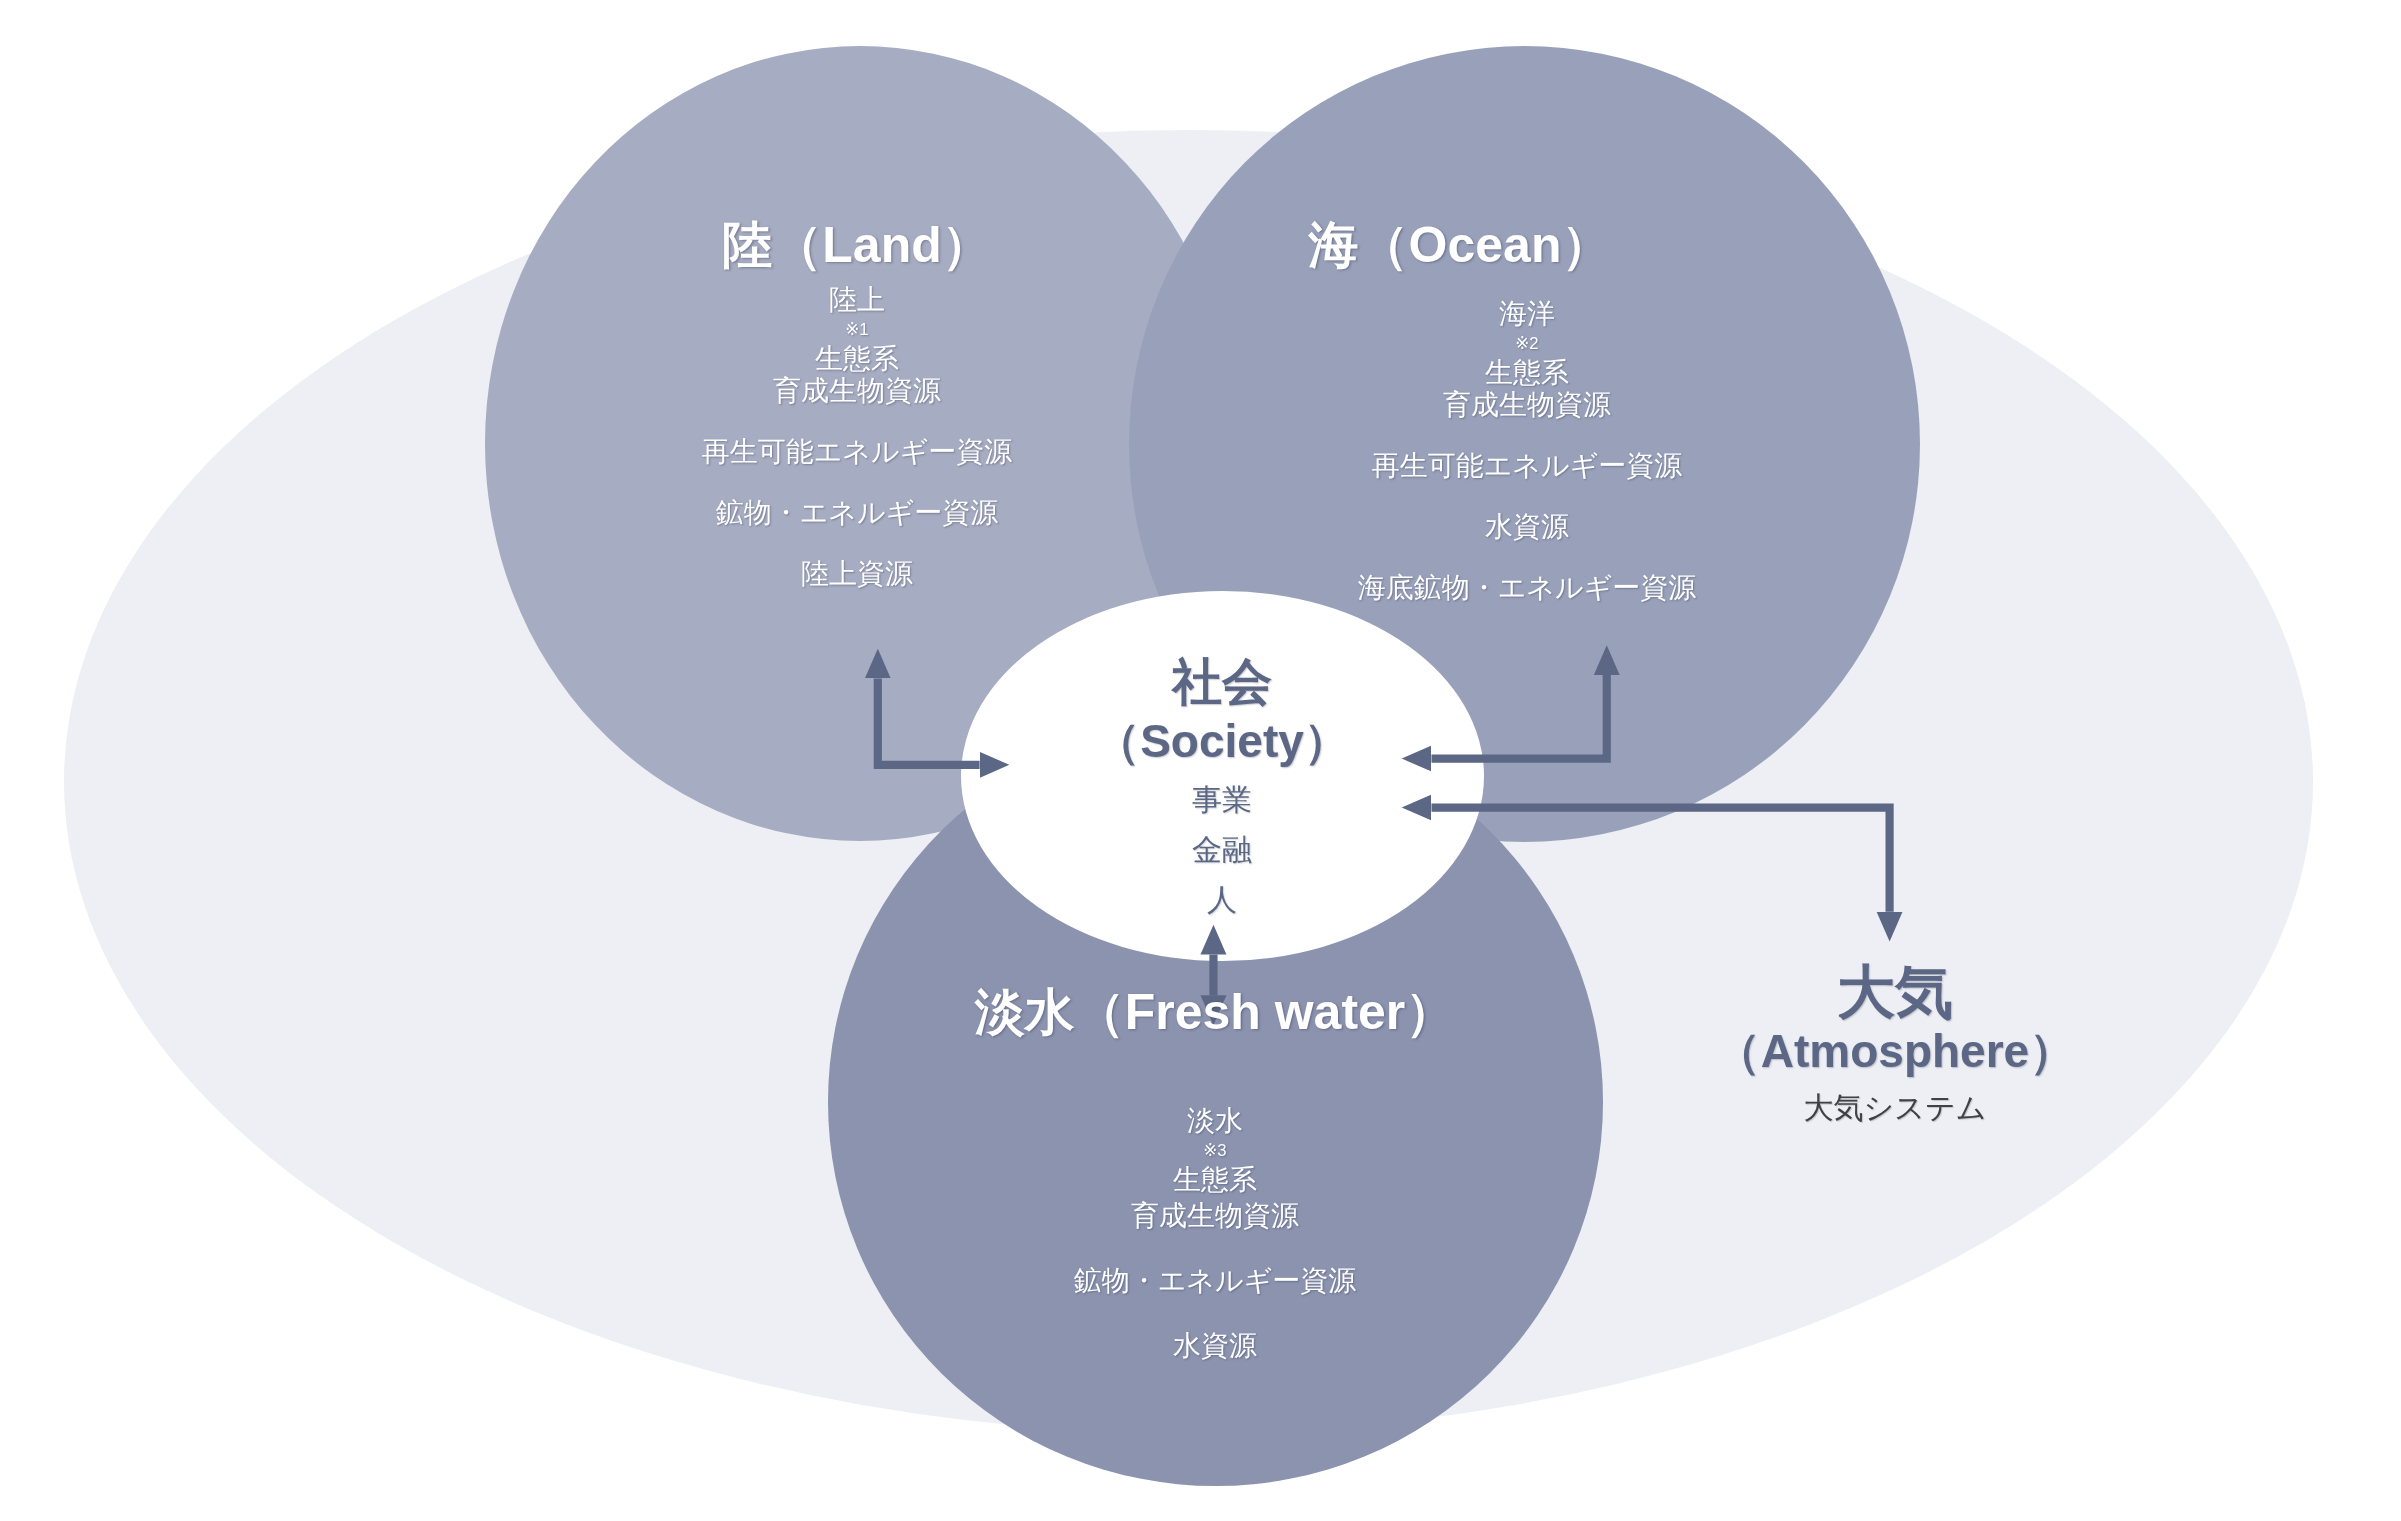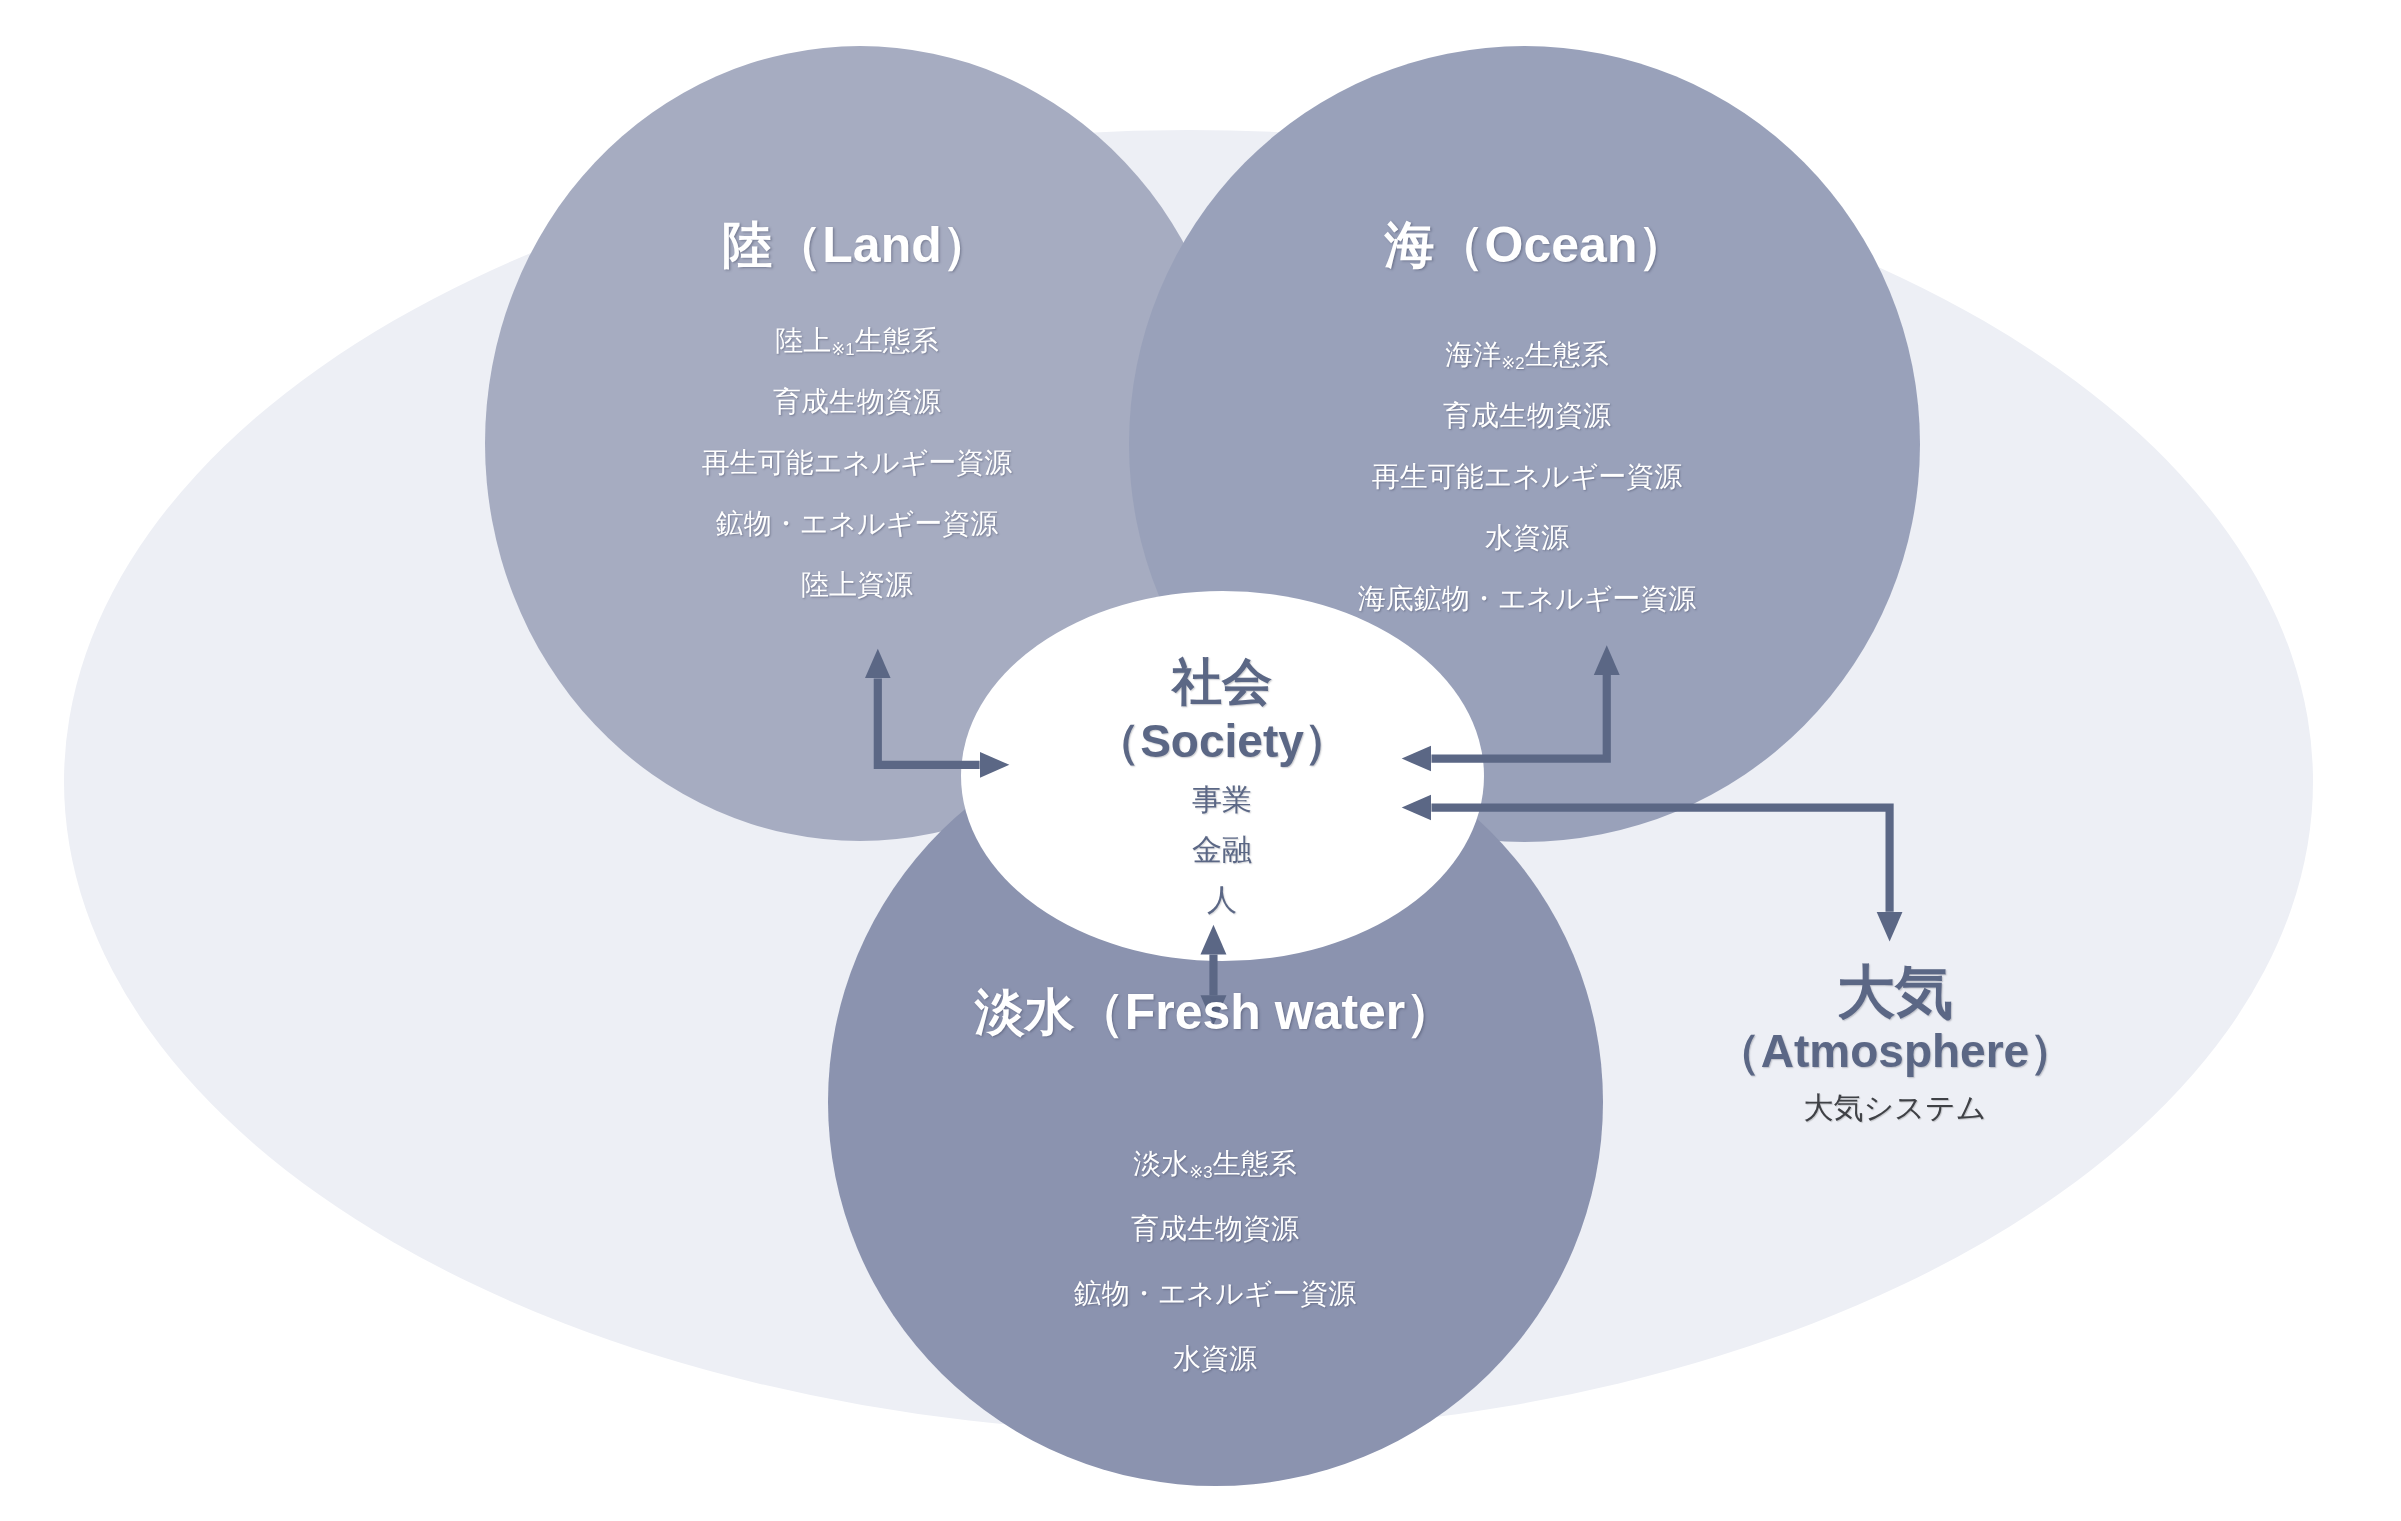--- a/index.html
+++ b/index.html
@@ -18,23 +18,23 @@
   .society-ellipse{left:961px;top:591px;width:523px;height:370px;background:var(--society);z-index:5;}
 
   #arrow-layer{position:absolute;left:0;top:0;width:2401px;height:1522px;z-index:6;}
   #arrow-layer path{stroke:var(--accent);stroke-width:17;fill:none;stroke-linejoin:miter;}
 
   .txt{position:absolute;transform:translate(-50%,-50%);white-space:nowrap;z-index:7;}
   .circle-title{font-size:50px;font-weight:bold;color:#ffffff;
     text-shadow:1.4px 1.9px 2.4px rgba(50,55,80,.40);}
   .circle-lines{position:absolute;transform:translateX(-50%);z-index:7;
     display:flex;flex-direction:column;align-items:center;}
-  .circle-lines .row{height:61px;display:flex;align-items:flex-end;justify-content:center;
+  .circle-lines .row{height:61px;display:flex;align-items:center;justify-content:center;
     font-size:28px;color:#ffffff;white-space:nowrap;
-    text-shadow:1px 1.4px 1.9px rgba(50,55,80,.40);}
+    text-shadow:1px 1.4px 1.9px rgba(50,55,80,.40);flex-direction:column;}
   .circle-lines.fresh .row{height:65px;}
   .sup{font-size:.6em;vertical-align:.5em;}
 
   .dark{color:var(--accent);text-shadow:1px 1.4px 1.4px rgba(40,45,60,.25);}
   .society-title{font-size:50px;font-weight:bold;}
   .society-sub{font-size:46px;font-weight:bold;}
   .society-lines{position:absolute;transform:translateX(-50%);z-index:7;
     display:flex;flex-direction:column;align-items:center;}
   .society-lines .row{height:50px;display:flex;align-items:center;justify-content:center;
     font-size:30px;color:var(--accent);text-shadow:1px 1.4px 1.4px rgba(40,45,60,.20);}
@@ -82,21 +82,21 @@
         <span>再生可能エネルギー資源</span>
       </div>
     <div class="row">
         <span>鉱物・エネルギー資源</span>
       </div>
     <div class="row">
         <span>陸上資源</span>
       </div>
   </div>
 
-  <div class="txt circle-title" style="left:1536px;top:245px;">海（Ocean）</div>
+  <div class="txt circle-title" style="left:1460px;top:245px;">海（Ocean）</div>
   <div class="circle-lines" style="left:1527px;top:313px;">
     <div class="row">
         <span>海洋</span>
         <span class="sup">※2</span>
         <span>生態系</span>
       </div>
     <div class="row">
         <span>育成生物資源</span>
       </div>
     <div class="row">

